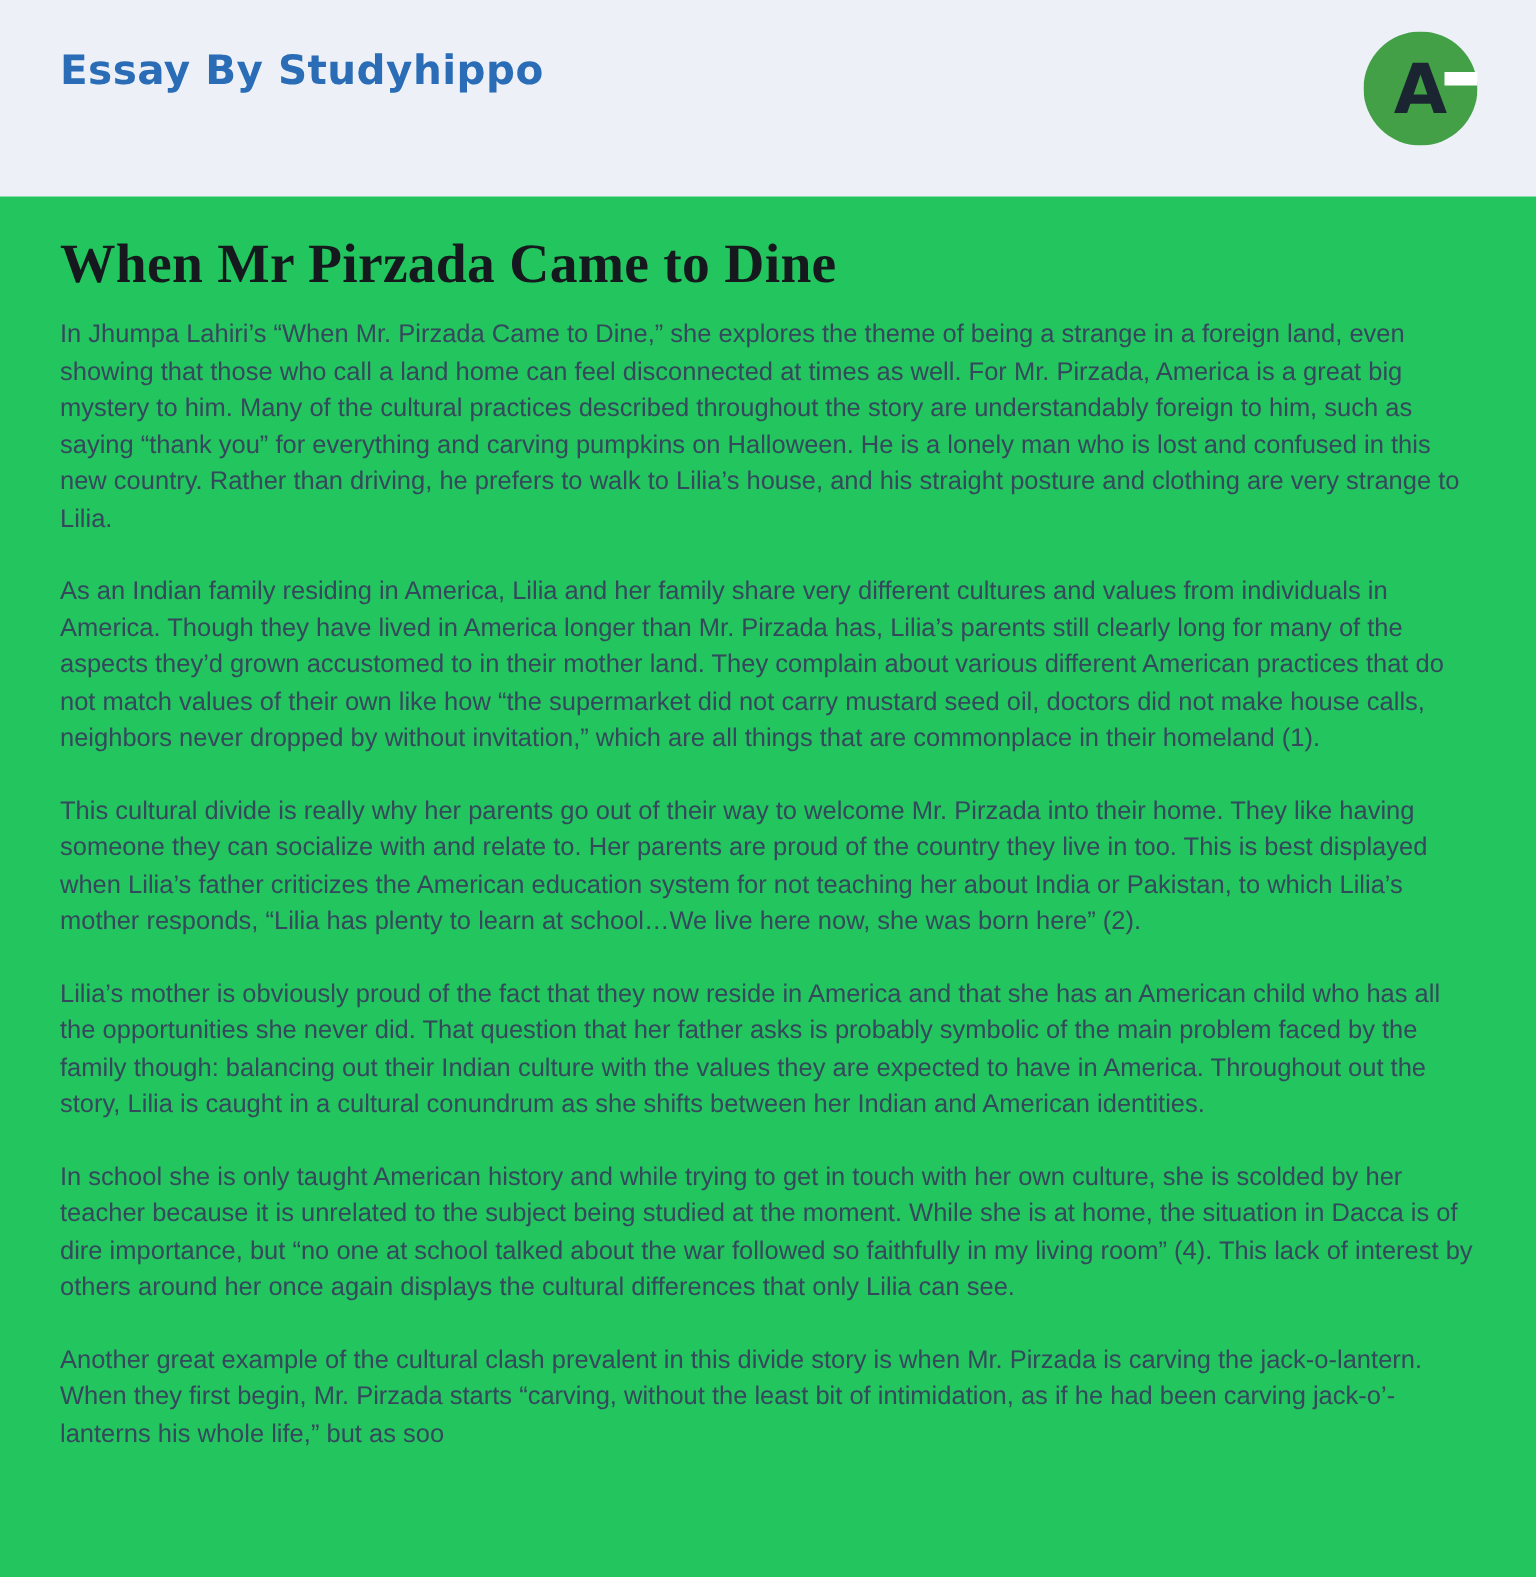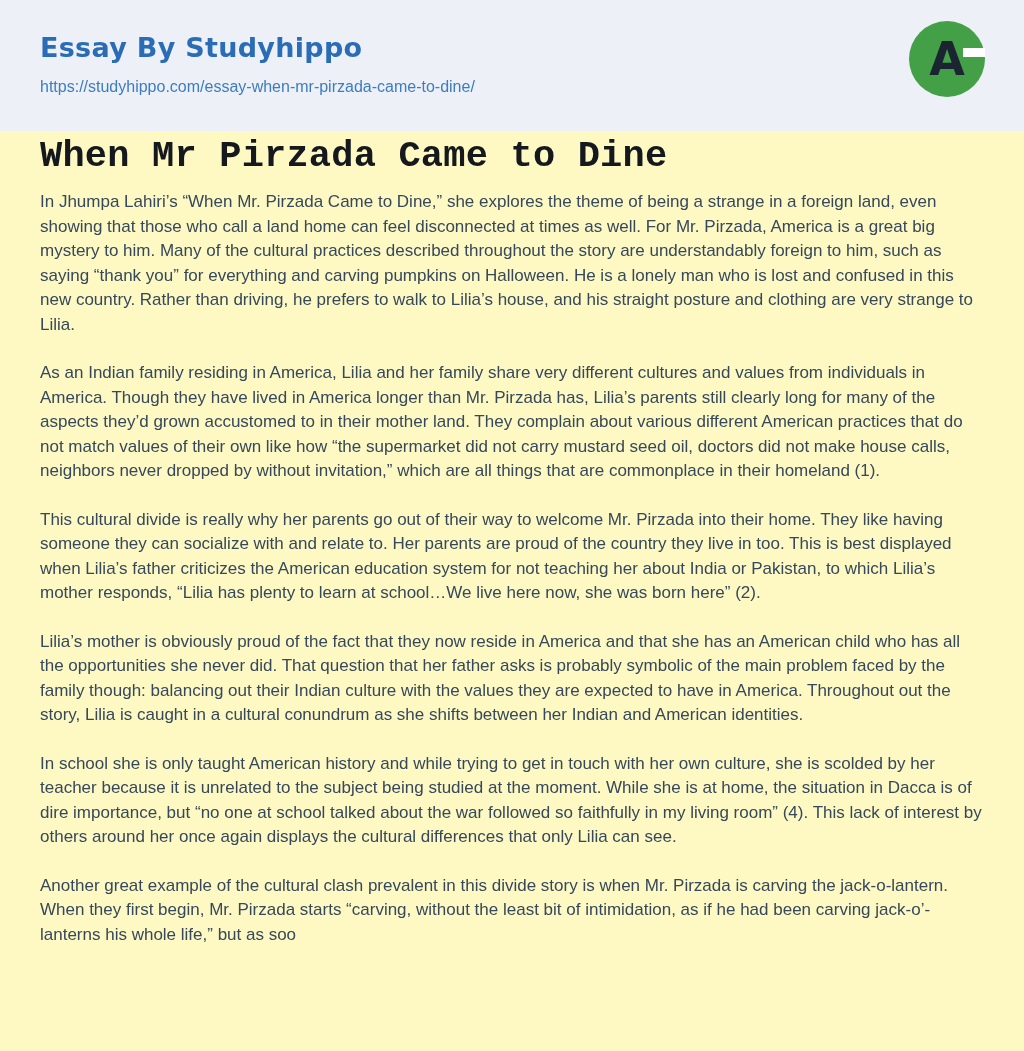--- a/index.html
+++ b/index.html
@@ -3,21 +3,21 @@
 <meta charset="utf-8">
 <style>
   * { margin: 0; padding: 0; box-sizing: border-box; }
   html, body { width: 1024px; }
   body {
     min-height: 1051px;
     background: #ffffff;
     font-family: "Liberation Sans", sans-serif;
     overflow: hidden;
   }
-  .page { width: 1024px; min-height: 1051px; background: #fef9c3; }
+  .page { width: 1024px; min-height: 1051px; background: #22c55e; }
 
   
   .header {
     background: #edf1f7;
     height: 131px;
     padding: 32px 40px 0 40px;
     position: relative;
   }
   .site-title {
     font-family: "DejaVu Sans", sans-serif;
@@ -40,42 +40,41 @@
     width: 76px;
     height: 76px;
     display: block;
   }
 
   
   .content {
     padding: 0 40px;
   }
   .article-title {
-    font-family: Liberation Mono, monospace;
+    font-family: Liberation Serif, serif;
     font-size: 37px;
     font-weight: 700;
     color: #15191e;
-    margin: 4px 0 13px 0;
+    margin: 24px 0 13px 0;
     letter-spacing: 0.2px;
   }
   .content p {
     font-size: 17px;
     line-height: 24.5px;
     color: #35485c;
     margin: 12px 0 24px 0;
   }
 </style>
 </head>
 <body>
 
 <div class="page">
 
   <header class="header">
     <div class="site-title">Essay By Studyhippo</div>
-    <a class="site-url" href="#">https://studyhippo.com/essay-when-mr-pirzada-came-to-dine/</a>
 
     <a href="#" class="logo">
       <svg width="76" height="76" viewBox="0 0 76 76">
         <circle cx="38" cy="38" r="38" fill="#43a047"></circle>
         <rect x="54" y="27" width="22" height="9" fill="#ffffff"></rect>
         <text x="38" y="54" text-anchor="middle" font-family="DejaVu Sans, sans-serif" font-size="46" font-weight="bold" fill="#1b2532">A</text>
       </svg>
     </a>
   </header>
 

